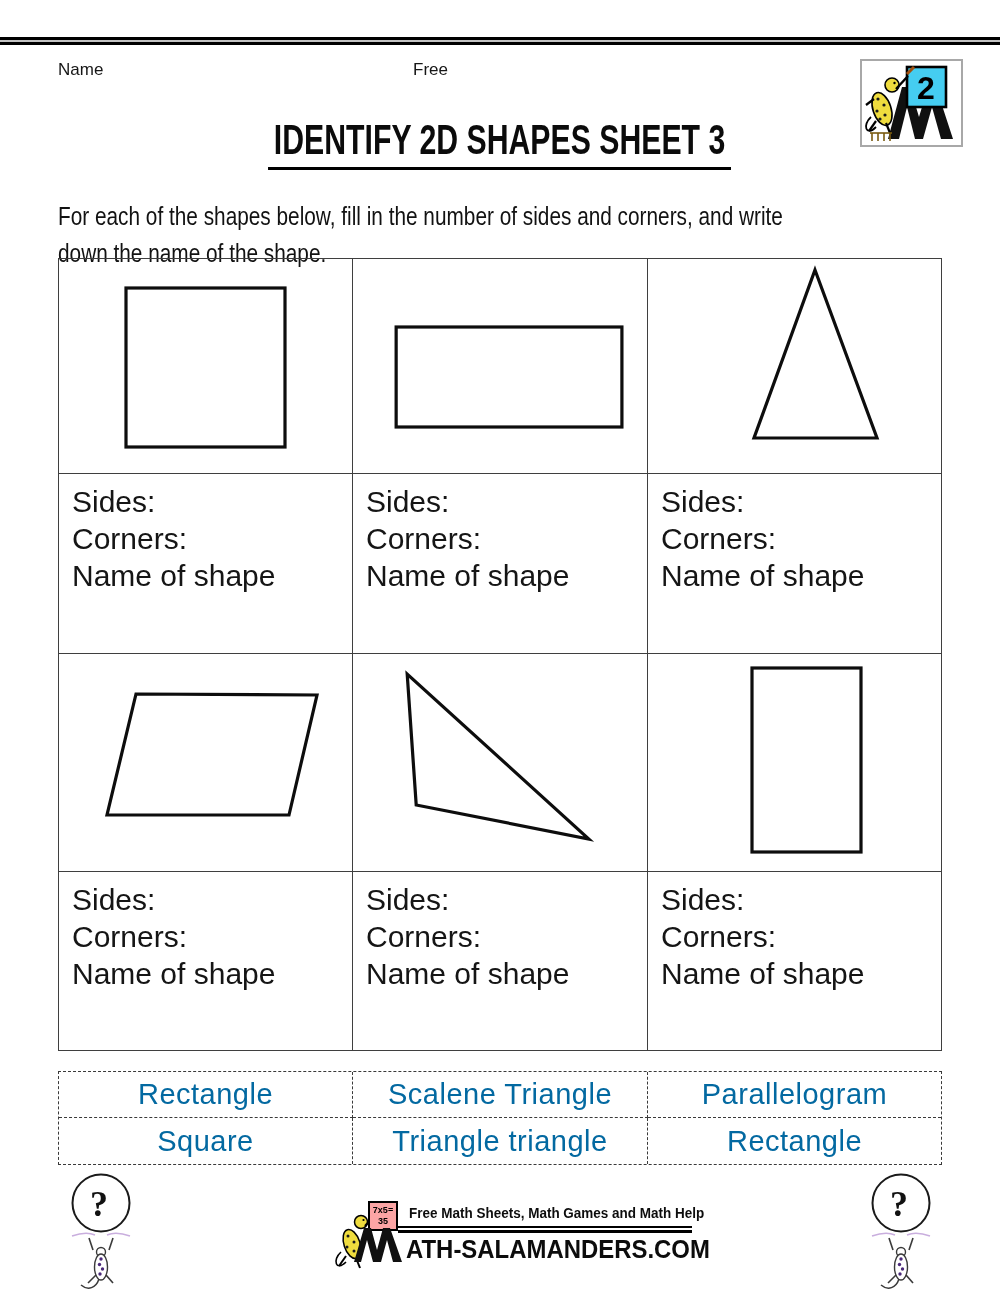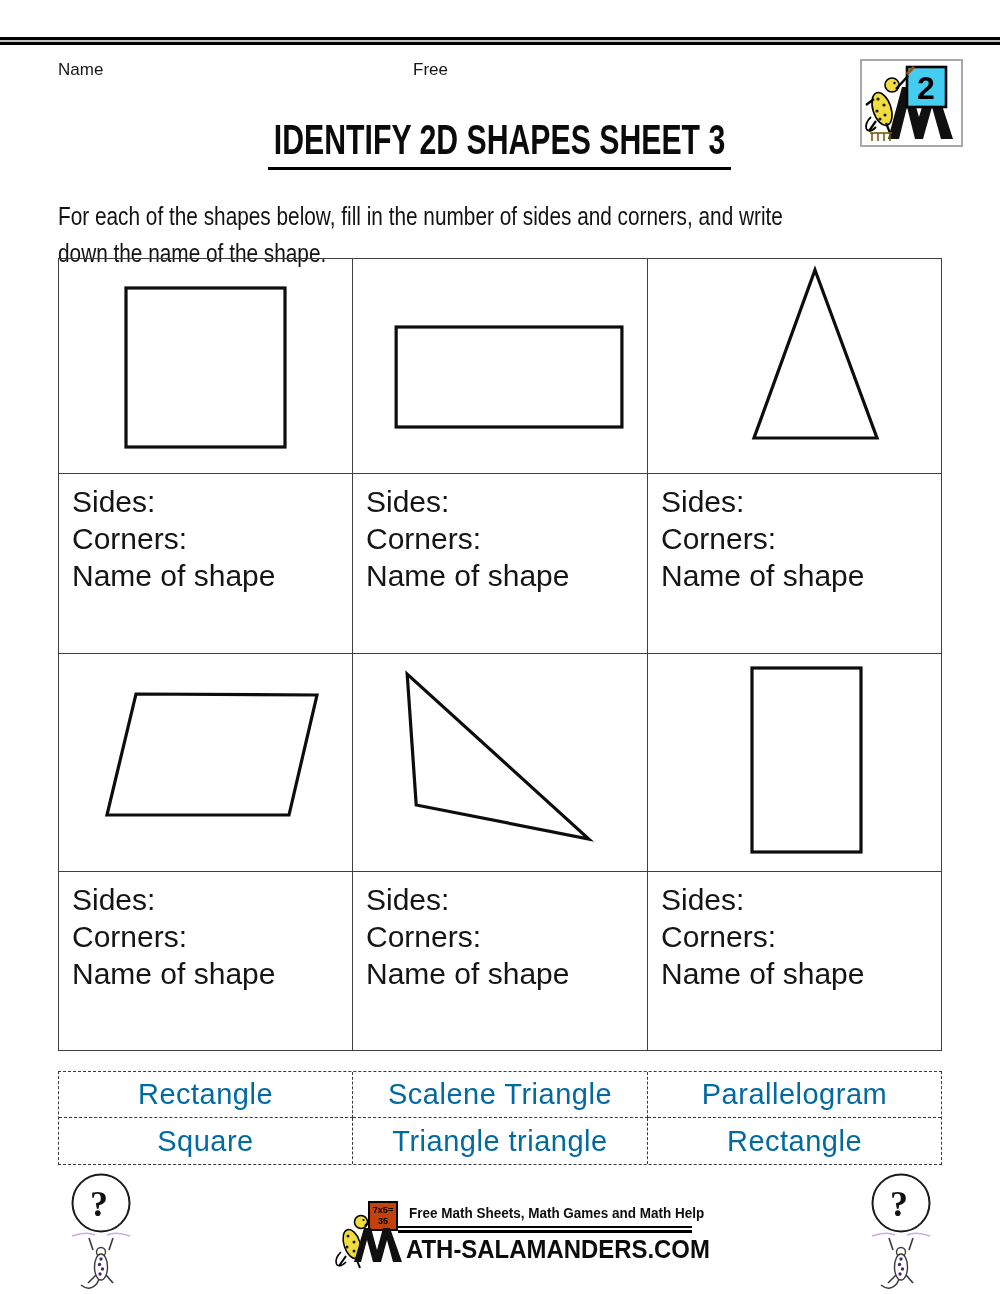--- a/index.html
+++ b/index.html
@@ -53,21 +53,21 @@
   .bank-cell.c3{border-right:none;}
   .bank-cell.r2{border-bottom:none;}
 
   
   .badge{position:absolute;width:70px;height:120px;}
   .badge.left{left:66px;top:1172px;}
   .badge.right{left:866px;top:1172px;}
 
   .center-logo{position:absolute;left:332px;top:1196px;width:372px;height:80px;}
   .logo-sala{position:absolute;left:0;top:4px;width:56px;height:72px;}
-  .board{position:absolute;left:36px;top:5px;width:30px;height:30px;background:#c2410c;
+  .board{position:absolute;left:36px;top:5px;width:30px;height:30px;background:#fca5a5;
          border:2px solid #000;box-sizing:border-box;text-align:center;
          font-size:9px;font-weight:bold;line-height:11px;color:#000;padding-top:2px;}
   .logo-m{position:absolute;left:22px;top:32px;width:52px;height:34px;}
   .tagline{position:absolute;left:77px;top:9px;width:286px;text-align:center;
            font-size:14.5px;font-weight:bold;white-space:nowrap;
            transform:scaleX(.93);transform-origin:left top;color:#0d0d0d;}
   .rule-thin{position:absolute;left:66px;top:30px;width:294px;height:1.5px;background:#000;}
   .rule-thick{position:absolute;left:66px;top:33.5px;width:294px;height:3px;background:#000;}
   .site-text{position:absolute;left:74px;top:38px;font-size:26px;font-weight:bold;white-space:nowrap;
              transform:scaleX(.92);transform-origin:left top;color:#0c0c0c;}

